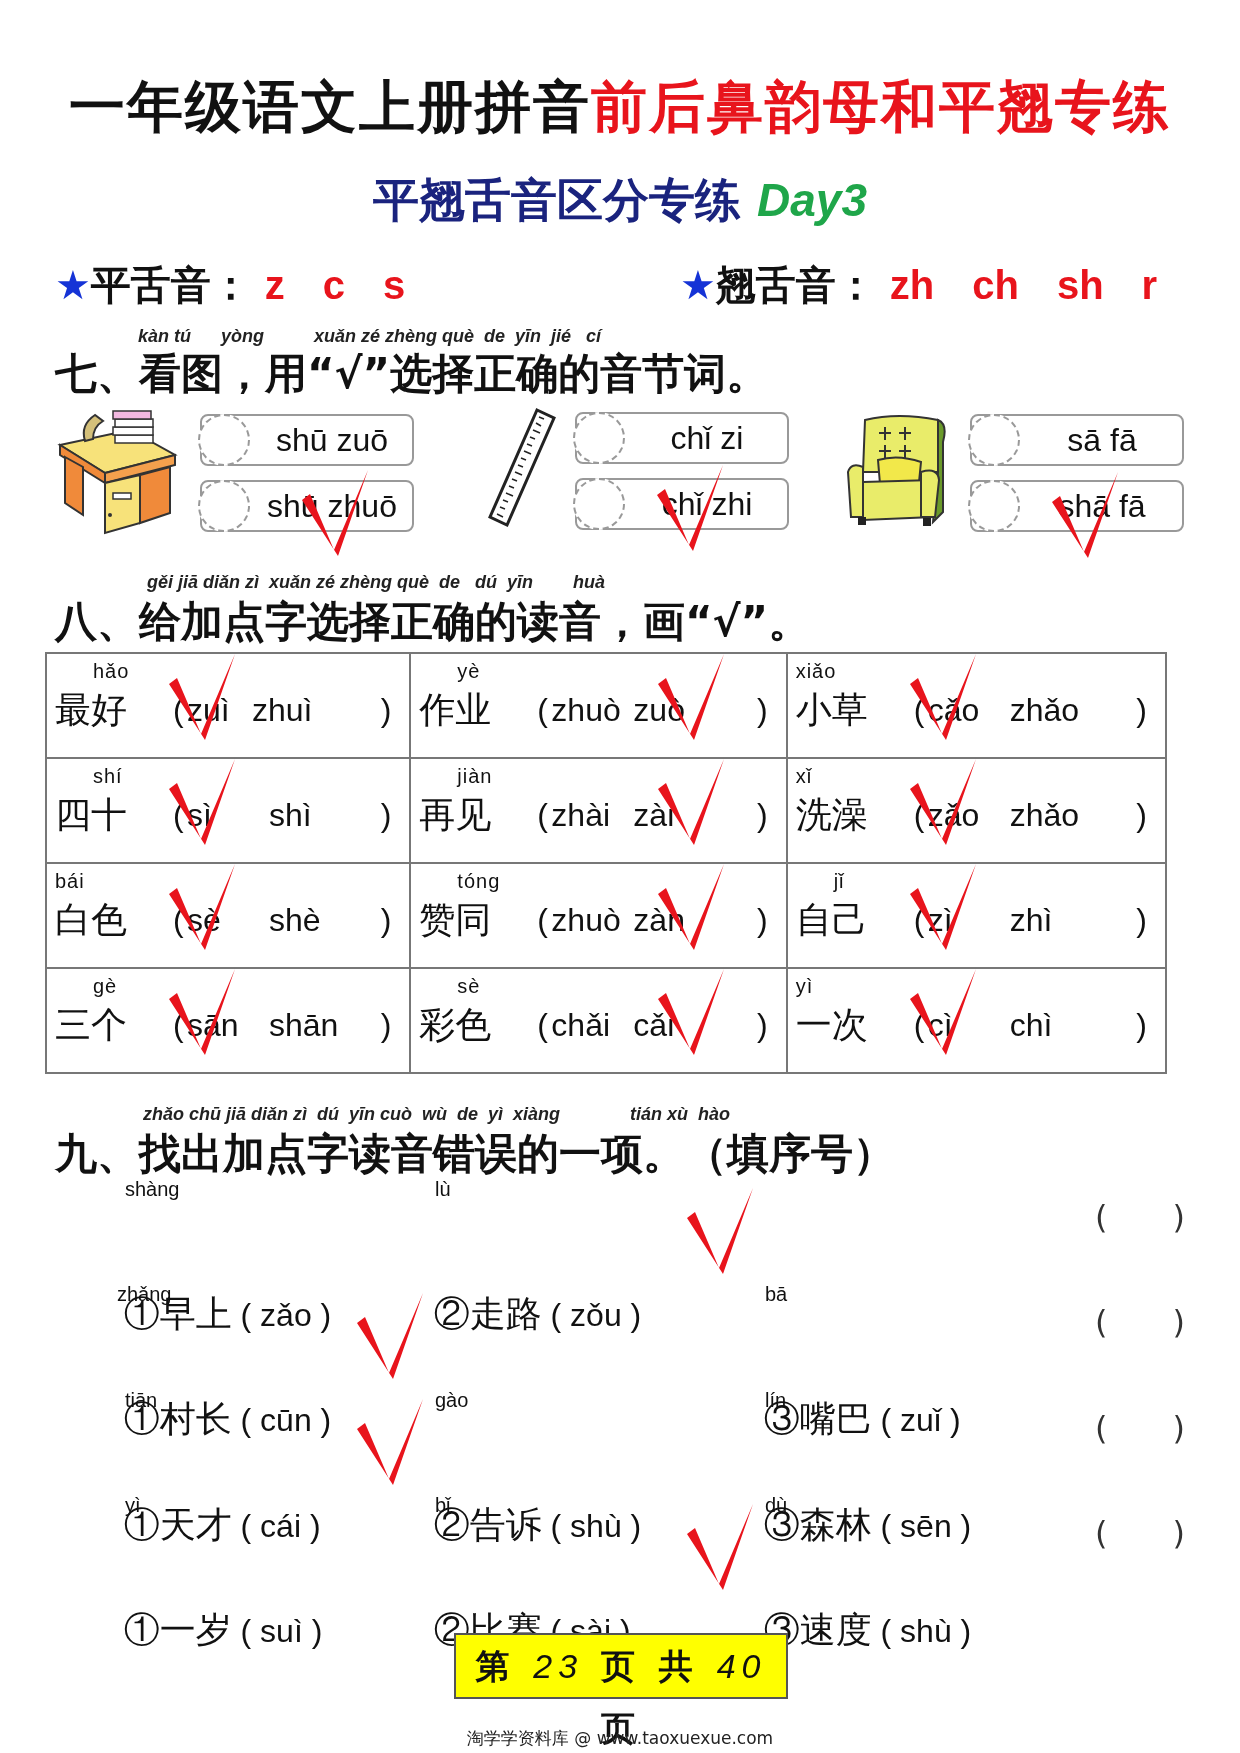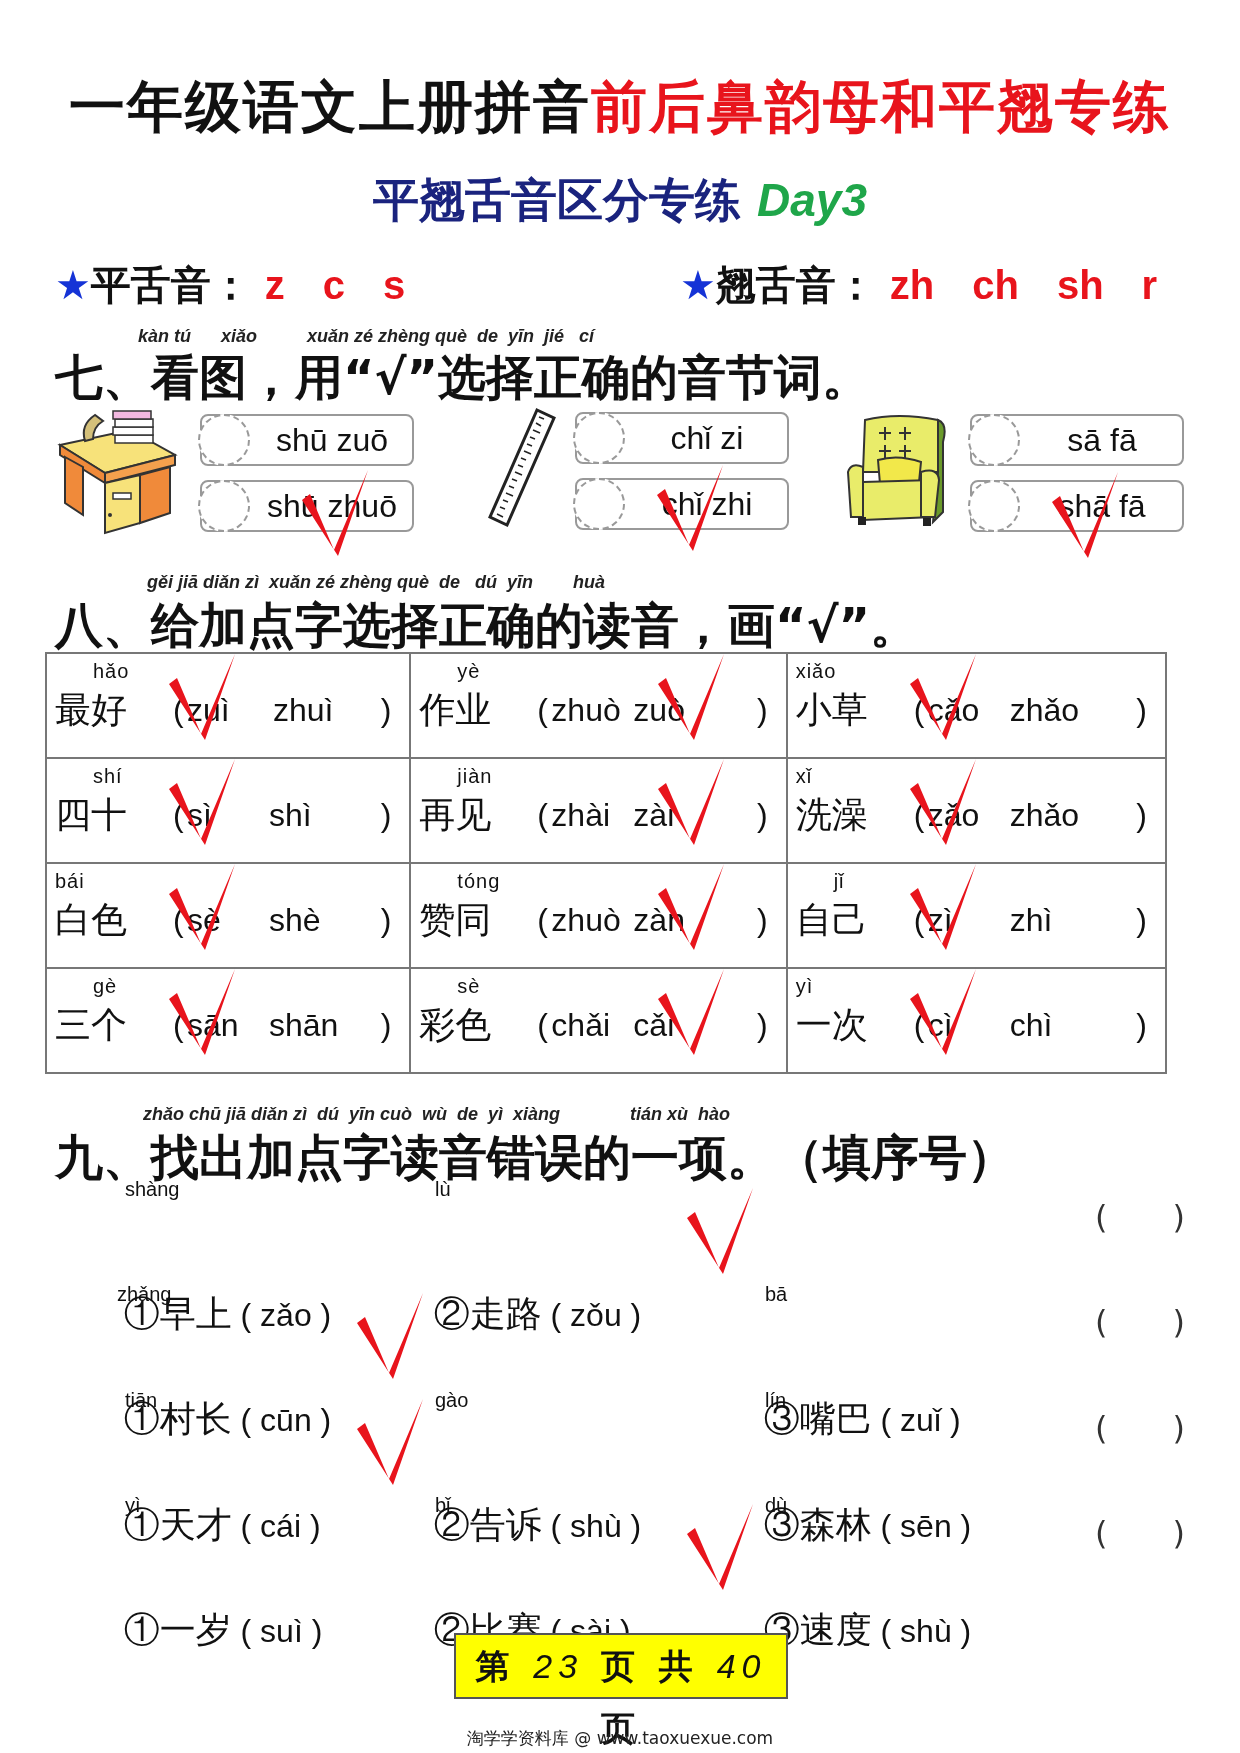--- a/index.html
+++ b/index.html
@@ -10,21 +10,21 @@
   .title .black { color: #111; }
   .title .red { color: #e8141c; }
   .subtitle { top: 170px; left: 0; width: 1240px; text-align: center; font-size: 46px; font-weight: bold; }
   .subtitle .blue { color: #1a237e; }
   .subtitle .green { color: #1fa64a; font-style: italic; font-family: "Liberation Sans", sans-serif; margin-left: 16px; }
   .legend { top: 258px; font-size: 40px; font-weight: bold; }
   .legend .star { color: #1533d6; }
   .legend .letters { color: #e8141c; font-family: "Liberation Sans", sans-serif; }
   .legend .letters span { margin-right: 38px; }
 
-  .section-head { font-size: 48px; font-weight: bold; }
+  .section-head { font-size: 42px; font-weight: bold; }
   .pinyin-line { font-size: 18px; font-style: italic; font-weight: bold; color: #222; white-space: pre; font-family: "Liberation Sans", sans-serif; }
 
   
   .pic { position: absolute; }
   .opt { position: absolute; width: 210px; height: 48px; border: 2px solid #999; border-radius: 8px; background: #fff;
          font-family: "Liberation Sans", sans-serif; font-size: 32px; display: flex; align-items: center; }
   .opt .circle { position: absolute; left: -4px; top: -2px; width: 48px; height: 48px; border: 2px dashed #999; border-radius: 50%; background: #fff; }
   .opt .txt { position: absolute; left: 60px; right: 10px; text-align: center; }
 
   .check { position: absolute; width: 70px; height: 90px; pointer-events: none; }
@@ -66,21 +66,21 @@
     <span>z</span><span>c</span><span>s</span>
   </span>
 </div>
 <div class="abs legend" style="left:680px;">
   <span class="star">★</span><span>翘舌音：</span>
   <span class="letters">
     <span>zh</span><span>ch</span><span>sh</span><span>r</span>
   </span>
 </div>
 
-<div class="abs pinyin-line" style="left:138px; top:326px;">kàn tú      xiǎo          xuǎn zé zhèng què  de  yīn  jié   cí</div>
+<div class="abs pinyin-line" style="left:138px; top:326px;">kàn tú      yòng          xuǎn zé zhèng què  de  yīn  jié   cí</div>
 <div class="abs section-head" style="left:55px; top:346px;">七、看图，用“√”选择正确的音节词。</div>
 
 <div class="pic" style="left:55px; top:405px; width:125px; height:130px;">
   <svg viewBox="0 0 125 130" width="125" height="130">
     <polygon points="5,40 75,25 120,50 50,68" fill="#f7e27a" stroke="#333" stroke-width="2"></polygon>
     <polygon points="5,40 50,68 50,78 5,50" fill="#f08a3a" stroke="#333" stroke-width="2"></polygon>
     <polygon points="50,68 120,50 120,60 50,78" fill="#f4a04d" stroke="#333" stroke-width="2"></polygon>
     <polygon points="10,52 28,62 28,110 10,98" fill="#f08a3a" stroke="#333" stroke-width="2"></polygon>
     <polygon points="50,78 85,70 85,118 50,128" fill="#f7e27a" stroke="#333" stroke-width="2"></polygon>
     <polygon points="85,70 115,62 115,108 85,118" fill="#f08a3a" stroke="#333" stroke-width="2"></polygon>
@@ -191,21 +191,21 @@
       <col style="width:380px">
     </colgroup>
   <tbody id="grid-body">
       <tr>
         <td>
       <div class="cell-inner">
         <span class="cell-py" style="left:46px">hǎo</span>
         <span class="cell-word"><span>最好</span></span>
         <span class="cell-opts abs" style="left:126px; top:38px;">(</span>
         <span class="cell-opts abs" style="left:140px; top:38px;">zuì</span>
-        <span class="cell-opts abs" style="left:226px; top:38px;">zhuì</span>
+        <span class="cell-opts abs" style="left:205px; top:38px;">zhuì</span>
         <span class="cell-opts abs" style="right:18px; top:38px;">)</span>
         <div class="check" style="left:120px; top:0px;"><svg viewBox="0 0 70 90">
                 <path d="M2,30 L10,24 L34,80 L68,0 L38,86 Z" fill="#e8141c"></path>
               </svg></div>
       </div>
         </td>
         <td>
       <div class="cell-inner">
         <span class="cell-py" style="left:46px">yè</span>
         <span class="cell-word"><span>作业</span></span>

